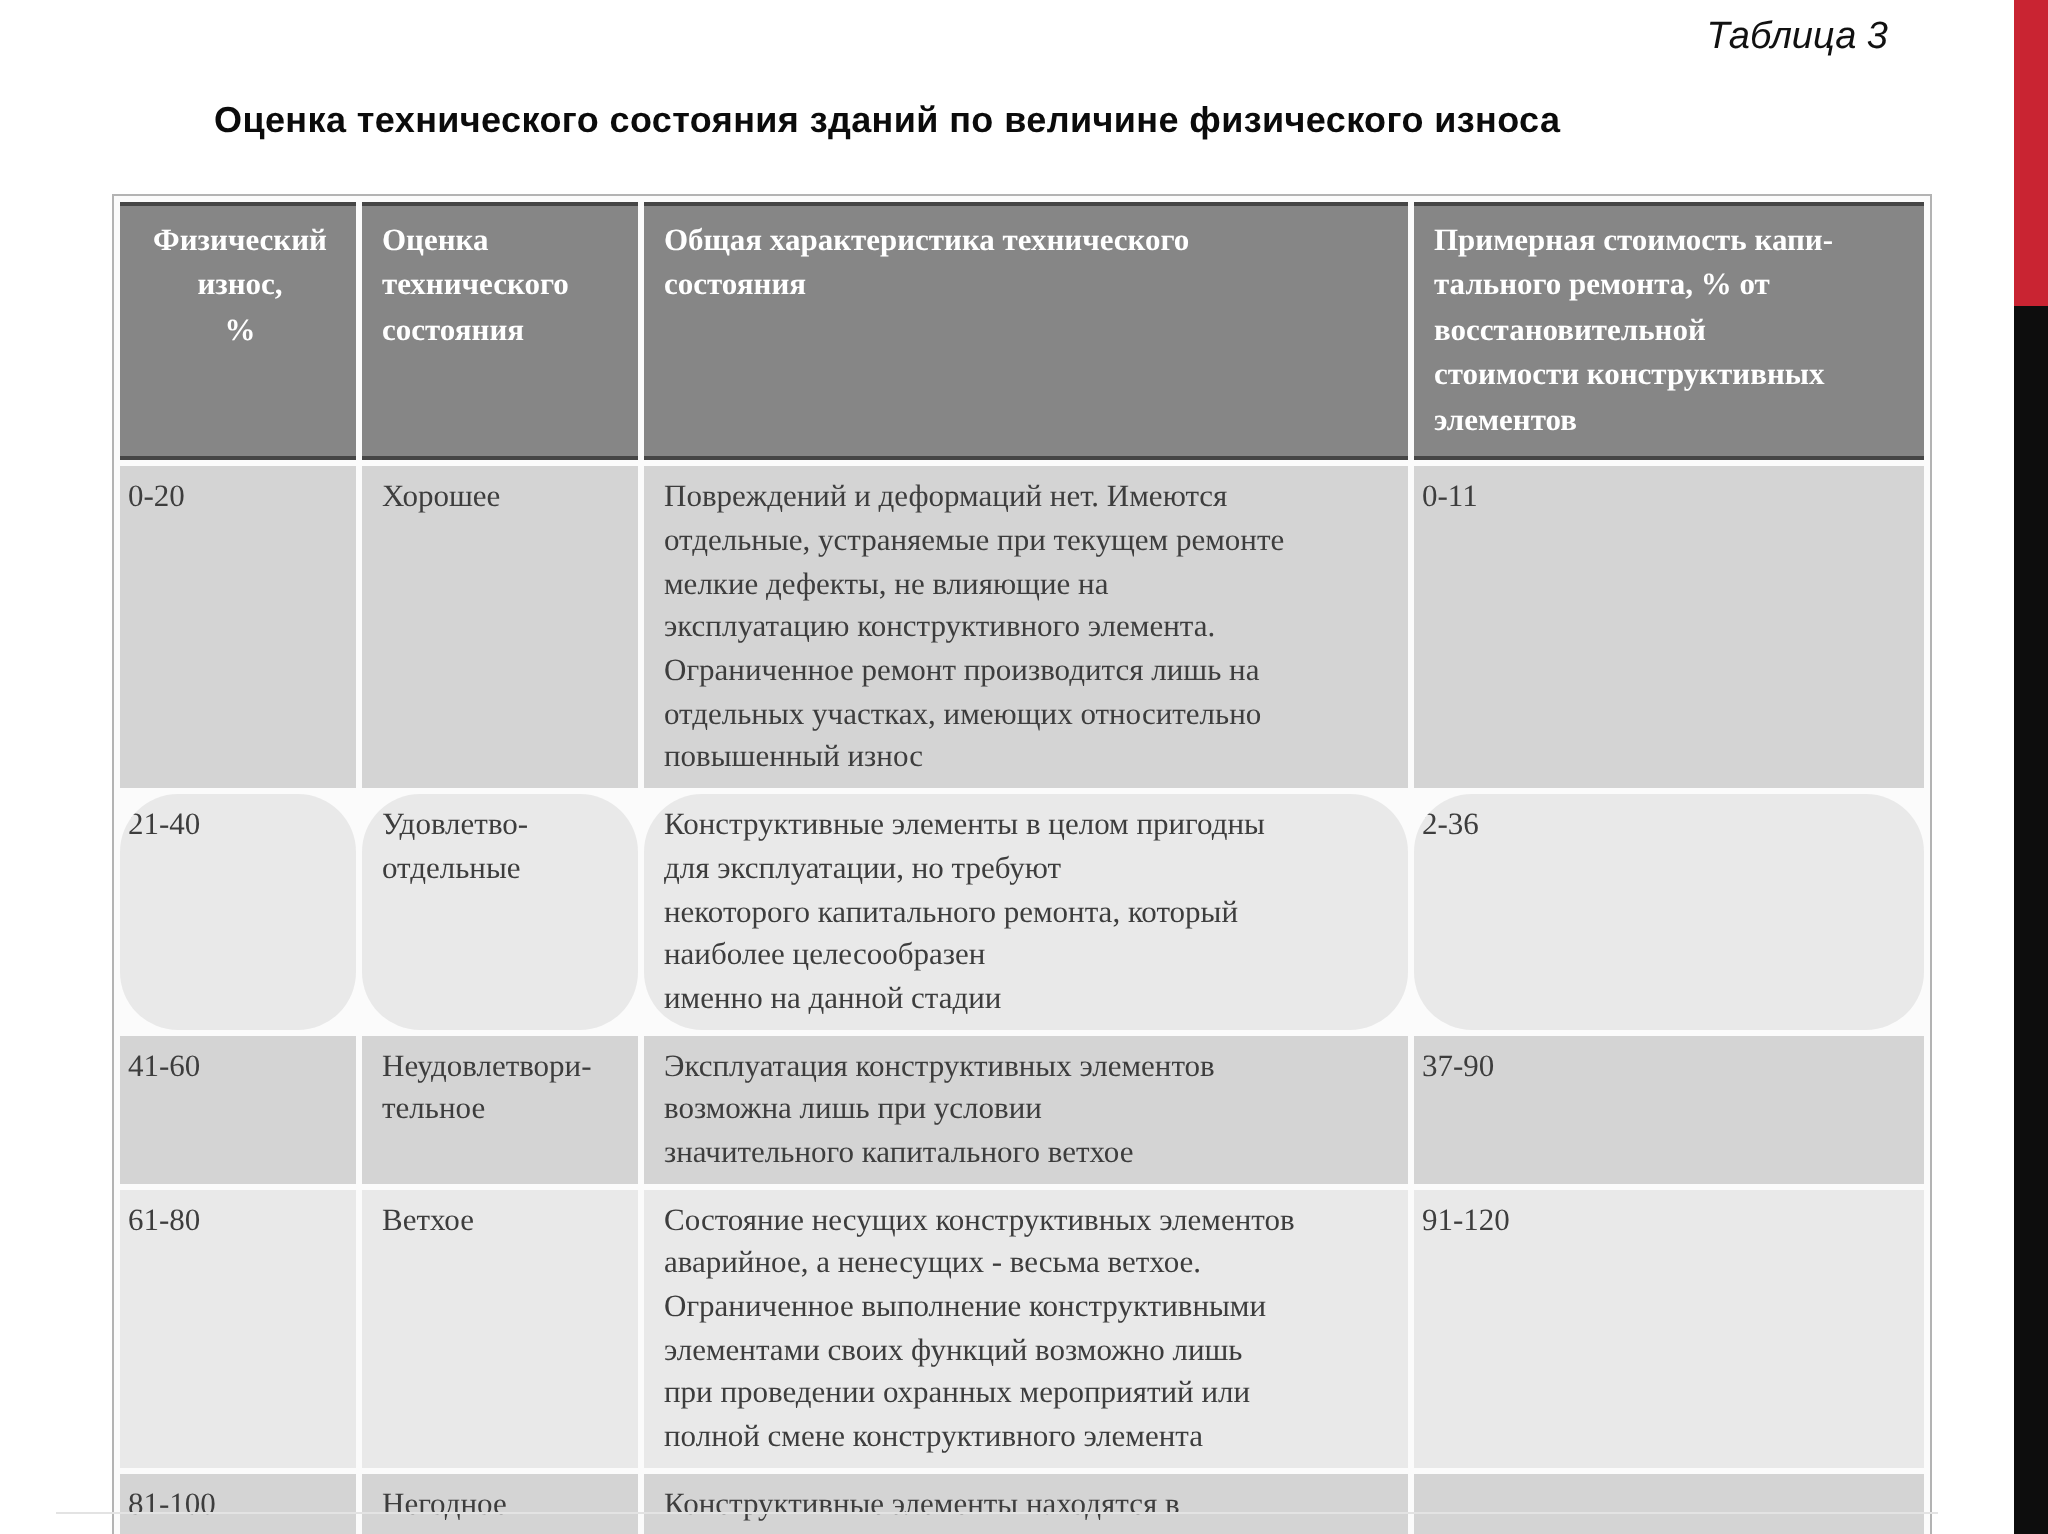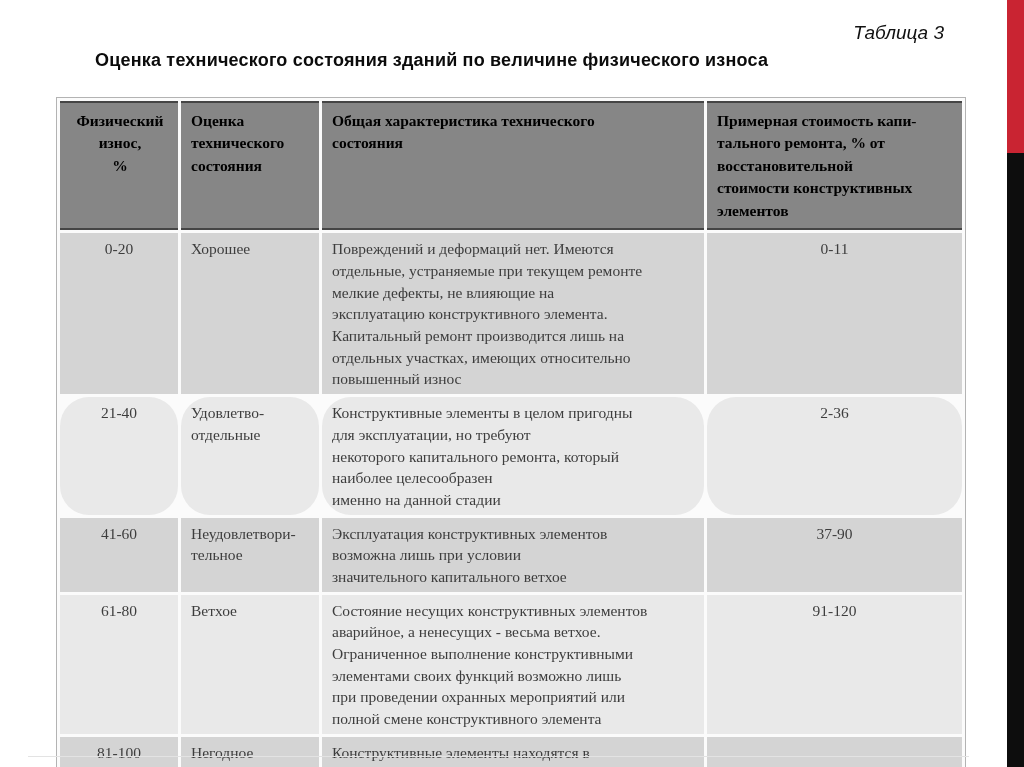--- a/index.html
+++ b/index.html
@@ -21,27 +21,27 @@
     background: #c92432;
   }
   .stripe-black {
     position: absolute; top: 153px; right: 0;
     width: 17px; height: 614px;
     background: #0d0d0d;
   }
 
   
   .table-label {
-    position: absolute; top: 22px; right: 80px;
+    position: absolute; top: 8px; right: 80px;
     font-family: "Liberation Sans", "DejaVu Sans", sans-serif;
     font-style: italic; font-weight: 400;
     font-size: 19px; color: #111111;
   }
   .main-title {
-    position: absolute; top: 50px; left: 95px;
+    position: absolute; top: 50px; left: 107px;
     font-family: "Liberation Sans", "DejaVu Sans", sans-serif;
     font-weight: 700; font-size: 18px; color: #0b0b0b;
     letter-spacing: 0.2px;
   }
 
   
   table.condition-table {
     position: absolute; left: 56px; top: 97px;
     width: 908px;
     border-collapse: separate;
@@ -52,42 +52,42 @@
   }
   col.c1 { width: 118px; }
   col.c2 { width: 138px; }
   col.c3 { width: 382px; }
   col.c4 { width: 255px; }
 
   th, td { white-space: pre-line; overflow: hidden; }
 
   thead th {
     background: #868686;
-    color: #000000;
+    color: #ffffff;
     font-weight: 700;
     font-size: 15.5px;
     line-height: 1.45;
     text-align: left;
     vertical-align: top;
     padding: 7px 8px 6px 10px;
     border-top: 2px solid #454545;
     border-bottom: 2px solid #454545;
     height: 102px;
   }
   thead th.center { text-align: center; }
 
   tbody td {
     font-size: 15.5px;
     line-height: 1.4;
     color: #3d3d3d;
     vertical-align: top;
     padding: 5px 8px 4px 10px;
     text-align: left;
   }
-  tbody td.center { text-align: center; padding-left: 4px; padding-right: 4px; }
+  tbody td.center { padding-left: 4px; padding-right: 4px; }
   tbody tr.shade-dark  td { background: #d4d4d4; }
   tbody tr.shade-light td { background: #e9e9e9; }
 
   tr.r1 td { height: 155px; }
   tr.r2 td { height: 109px; border-radius: 29px; }
   tr.r3 td { height: 63px; }
   tr.r4 td { height: 129px; }
   tr.r5 td { height: 67px; }
 
   .bottom-rule {
@@ -131,21 +131,21 @@
       </tr>
     </thead>
     <tbody>
       <tr class="r1 shade-dark">
         <td class="center">0-20</td>
         <td>Хорошее</td>
         <td>Повреждений и деформаций нет. Имеются
 отдельные, устраняемые при текущем ремонте
 мелкие дефекты, не влияющие на
 эксплуатацию конструктивного элемента.
-Капитальный ремонт производится лишь на
+Ограниченное ремонт производится лишь на
 отдельных участках, имеющих относительно
 повышенный износ</td>
         <td class="center">0-11</td>
       </tr>
       <tr class="r2 shade-light">
         <td class="center">21-40</td>
         <td>Удовлетво-
 отдельные</td>
         <td>Конструктивные элементы в целом пригодны
 для эксплуатации, но требуют

